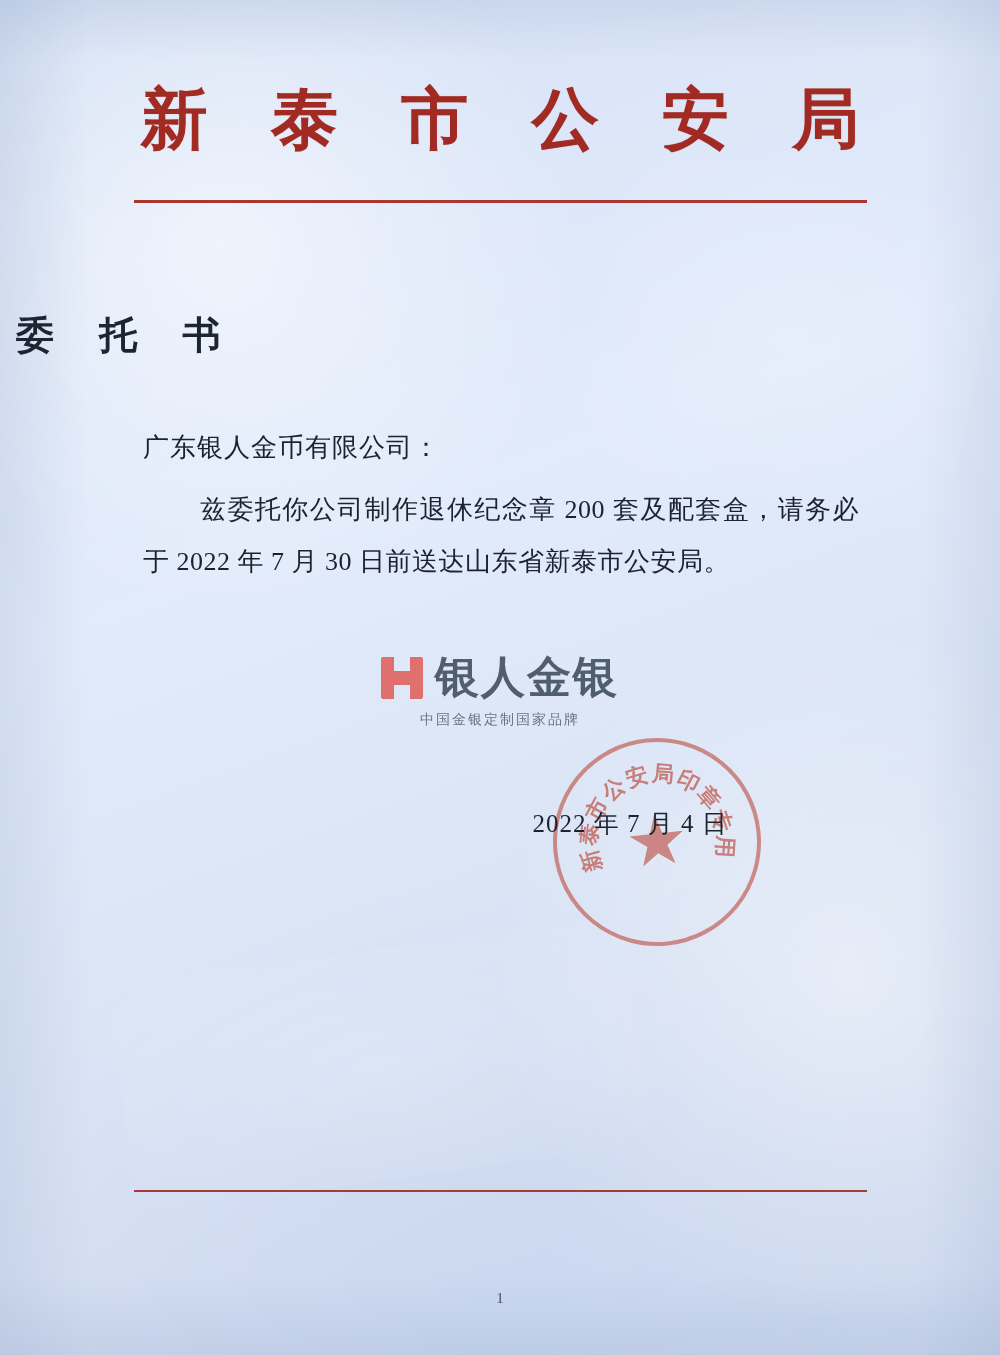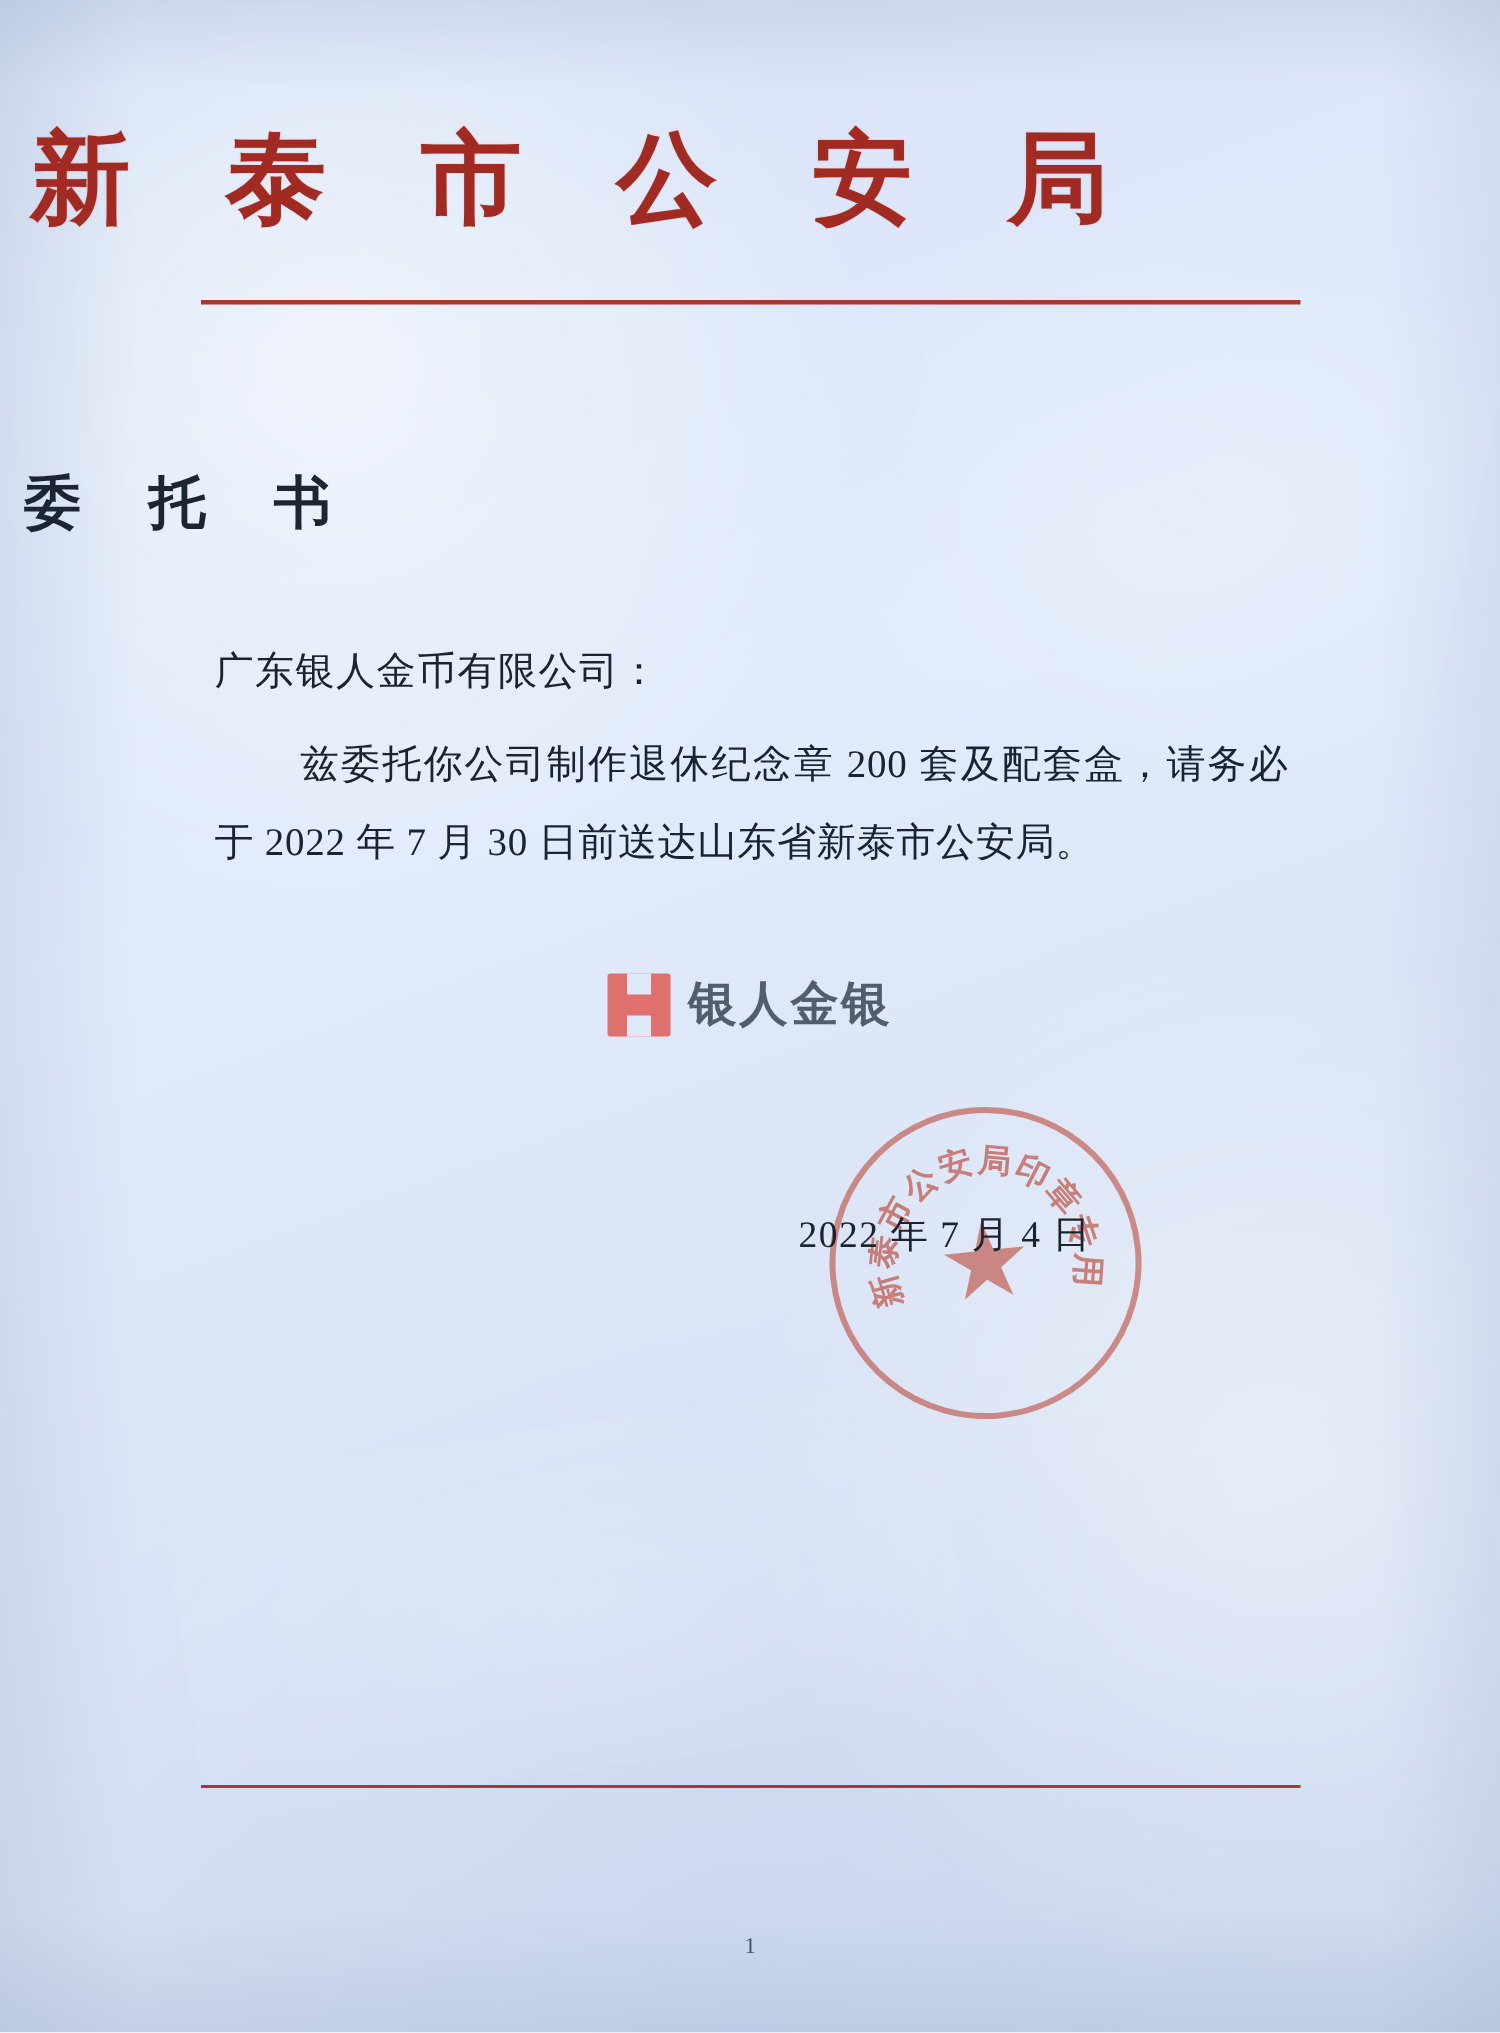--- a/index.html
+++ b/index.html
@@ -41,20 +41,21 @@
                background: radial-gradient(ellipse at center, rgba(255,255,255,0.35), rgba(255,255,255,0)); }
   .crease.c6 { left: 600px; top: 180px; width: 380px; height: 320px; transform: rotate(12deg);
                background: radial-gradient(ellipse at center, rgba(255,255,255,0.30), rgba(255,255,255,0)); }
 
   
   .letterhead {
     position: absolute;
     top: 82px;
     left: 0;
     width: 1000px;
+    text-align: center;
   }
   .letterhead-title {
     font-family: "DejaVu Serif", "Liberation Serif", serif;
     font-weight: 700;
     font-size: 67px;
     letter-spacing: 20px;
     color: #a12a22;
     text-indent: 20px;
     line-height: 1.1;
     text-shadow: 0 0 1px rgba(161,42,34,0.35);
@@ -129,21 +130,21 @@
   .logo-mark::after {
     content: "";
     position: absolute;
     background: #dfe9f9;
   }
   .logo-mark::before { left: 13px; top: 0;   width: 16px; height: 14px; }
   .logo-mark::after  { left: 13px; bottom: 0; width: 16px; height: 14px; }
   .logo-name {
     font-family: Liberation Sans, sans-serif;
     font-weight: 700;
-    font-size: 32px;
+    font-size: 44px;
     letter-spacing: 2px;
     color: #31404f;
   }
   .logo-sub {
     margin-top: 4px;
     font-size: 14px;
     letter-spacing: 2px;
     color: #4d5c6d;
   }
 
@@ -243,20 +244,21 @@
 
   <div class="body-text">
     <span class="indent"></span><span>兹委托你公司制作退休纪念章 200 套及配套盒，请务必于 2022 年 7 月 30 日前送达山东省新泰市公安局。</span>
   </div>
 
   <div class="logo-block">
     <div class="logo-row">
       <span class="logo-mark"></span>
       <span class="logo-name">银人金银</span>
     </div>
+    <div class="logo-sub">中国金银定制国家品牌</div>
   </div>
 
   <div class="seal">
     <div class="seal-text">
         <span class="seal-char" style="transform: translate(-70.9062px, 12.5027px) rotate(-100deg) translate(-11px, -11px);">新</span>
         <span class="seal-char" style="transform: translate(-70.368px, -15.2427px) rotate(-77.7778deg) translate(-11px, -11px);">泰</span>
         <span class="seal-char" style="transform: translate(-59.3766px, -40.7237px) rotate(-55.5556deg) translate(-11px, -11px);">市</span>
         <span class="seal-char" style="transform: translate(-39.5646px, -60.1551px) rotate(-33.3333deg) translate(-11px, -11px);">公</span>
         <span class="seal-char" style="transform: translate(-13.8753px, -70.6504px) rotate(-11.1111deg) translate(-11px, -11px);">安</span>
         <span class="seal-char" style="transform: translate(13.8753px, -70.6504px) rotate(11.1111deg) translate(-11px, -11px);">局</span>

